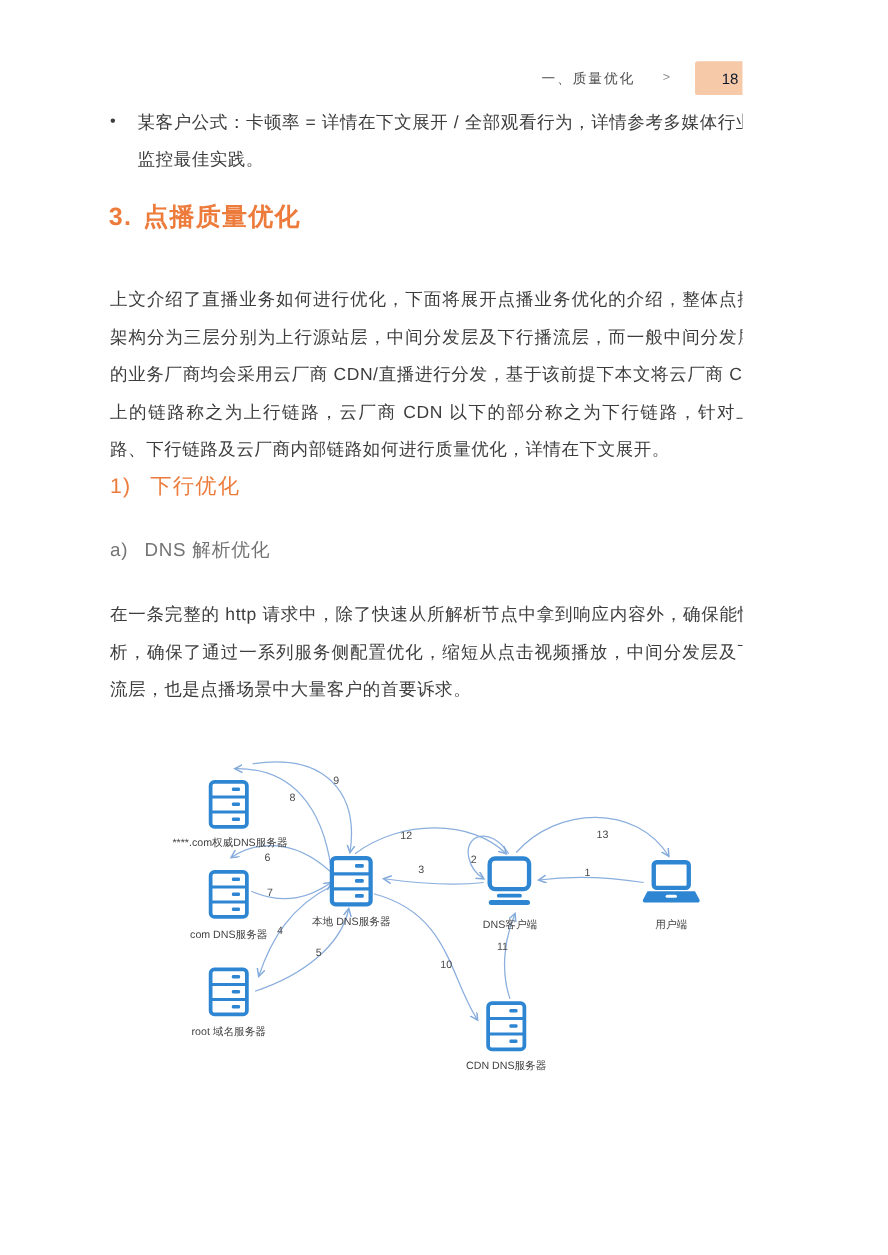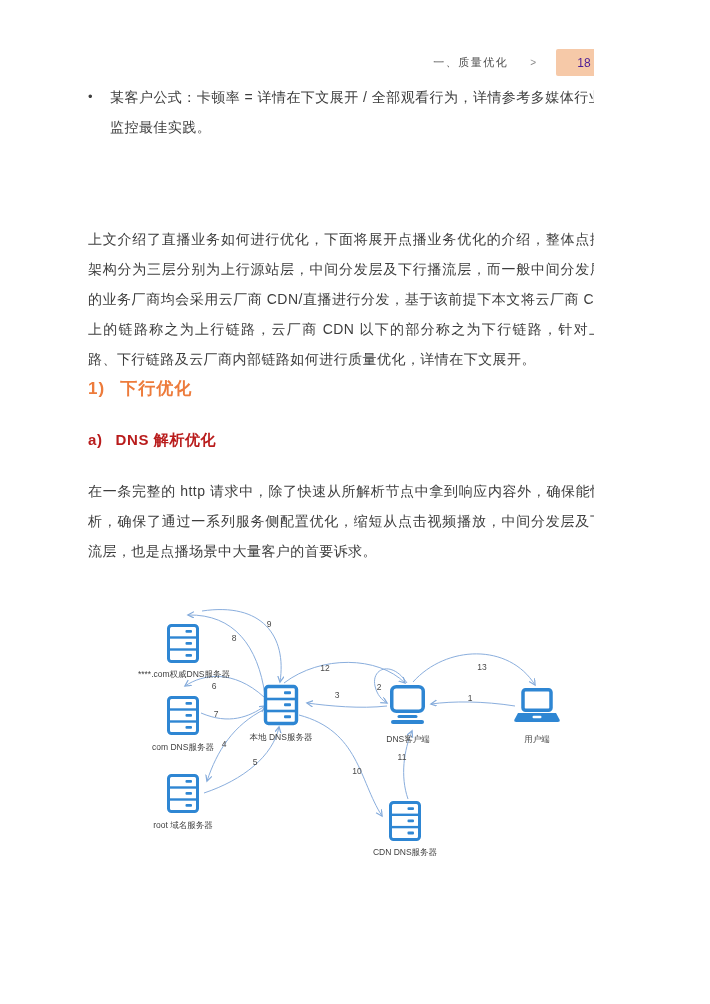--- a/index.html
+++ b/index.html
@@ -11,37 +11,37 @@
   }
   .page { position:relative; width:594px; height:1004px; background:#ffffff; overflow:hidden; }
 
   
   .header { position:absolute; top:49px; left:0; width:612px; height:27px;
             display:flex; justify-content:flex-end; align-items:center; }
   .breadcrumb { font-size:11px; color:#4c4c4c; letter-spacing:1.5px; }
   .crumb-sep { font-size:10px; color:#8a8a8a; margin:0 20px 0 22px; }
   .page-badge { width:56px; height:27px; background:#f6c9a8; border-radius:2px;
                 display:flex; align-items:center; justify-content:center;
-                font-size:12px; color:#4c1d95; }
+                font-size:12px; color:#0f172a; }
 
   
   .bullet { position:absolute; top:82px; left:88px; width:544px; display:flex; }
   .bullet-marker { width:22px; font-size:13px; line-height:30px; color:#3d3d3d; flex:none; }
   .bullet-text { flex:1; font-size:14px; line-height:30px; letter-spacing:0.45px;
                  text-align:justify; color:#3d3d3d; }
 
   
   .h1 { position:absolute; top:160px; left:87px; font-size:20px; font-weight:bold;
         color:#ed7b3b; letter-spacing:1px; }
   .h1 .num { margin-right:9px; }
-  .h2 { position:absolute; top:377px; left:88px; font-size:17px; font-weight:bold;
+  .h2 { position:absolute; top:377px; left:88px; font-size:17px; font-weight:normal;
         color:#ed7b3b; letter-spacing:1px; }
   .h2 .num { margin-right:15px; }
-  .h3 { position:absolute; top:431px; left:88px; font-size:15px; font-weight:bold;
-        color:#b91c1c; letter-spacing:0.6px; }
+  .h3 { position:absolute; top:431px; left:88px; font-size:15px; font-weight:normal;
+        color:#737373; letter-spacing:0.6px; }
   .h3 .num { margin-right:13px; }
 
   
   .para { position:absolute; left:88px; width:546px; font-size:14px; line-height:30px;
           letter-spacing:0.45px; text-align:justify; color:#3d3d3d; }
   .para-1 { top:224px; }
   .para-2 { top:476px; }
 
   
   .diagram { position:absolute; top:584px; left:121px; width:472px; height:298px; }
@@ -63,20 +63,23 @@
     <span class="breadcrumb">一、质量优化</span>
     <span class="crumb-sep">&gt;</span>
     <span class="page-badge">18</span>
   </div>
 
   <div class="bullet">
     <span class="bullet-marker">•</span>
     <span class="bullet-text">某客户公式：卡顿率 = 详情在下文展开 / 全部观看行为，详情参考多媒体行业质量监控最佳实践。</span>
   </div>
 
+  <div class="h1">
+    <span class="num">3.</span><span>点播质量优化</span>
+  </div>
 
   <div class="para para-1">上文介绍了直播业务如何进行优化，下面将展开点播业务优化的介绍，整体点播业务架构分为三层分别为上行源站层，中间分发层及下行播流层，而一般中间分发层众多的业务厂商均会采用云厂商 CDN/直播进行分发，基于该前提下本文将云厂商 CDN 以上的链路称之为上行链路，云厂商 CDN 以下的部分称之为下行链路，针对上行链路、下行链路及云厂商内部链路如何进行质量优化，详情在下文展开。</div>
 
   <div class="h2">
     <span class="num">1)</span><span>下行优化</span>
   </div>
 
   <div class="h3">
     <span class="num">a)</span><span>DNS 解析优化</span>
   </div>

